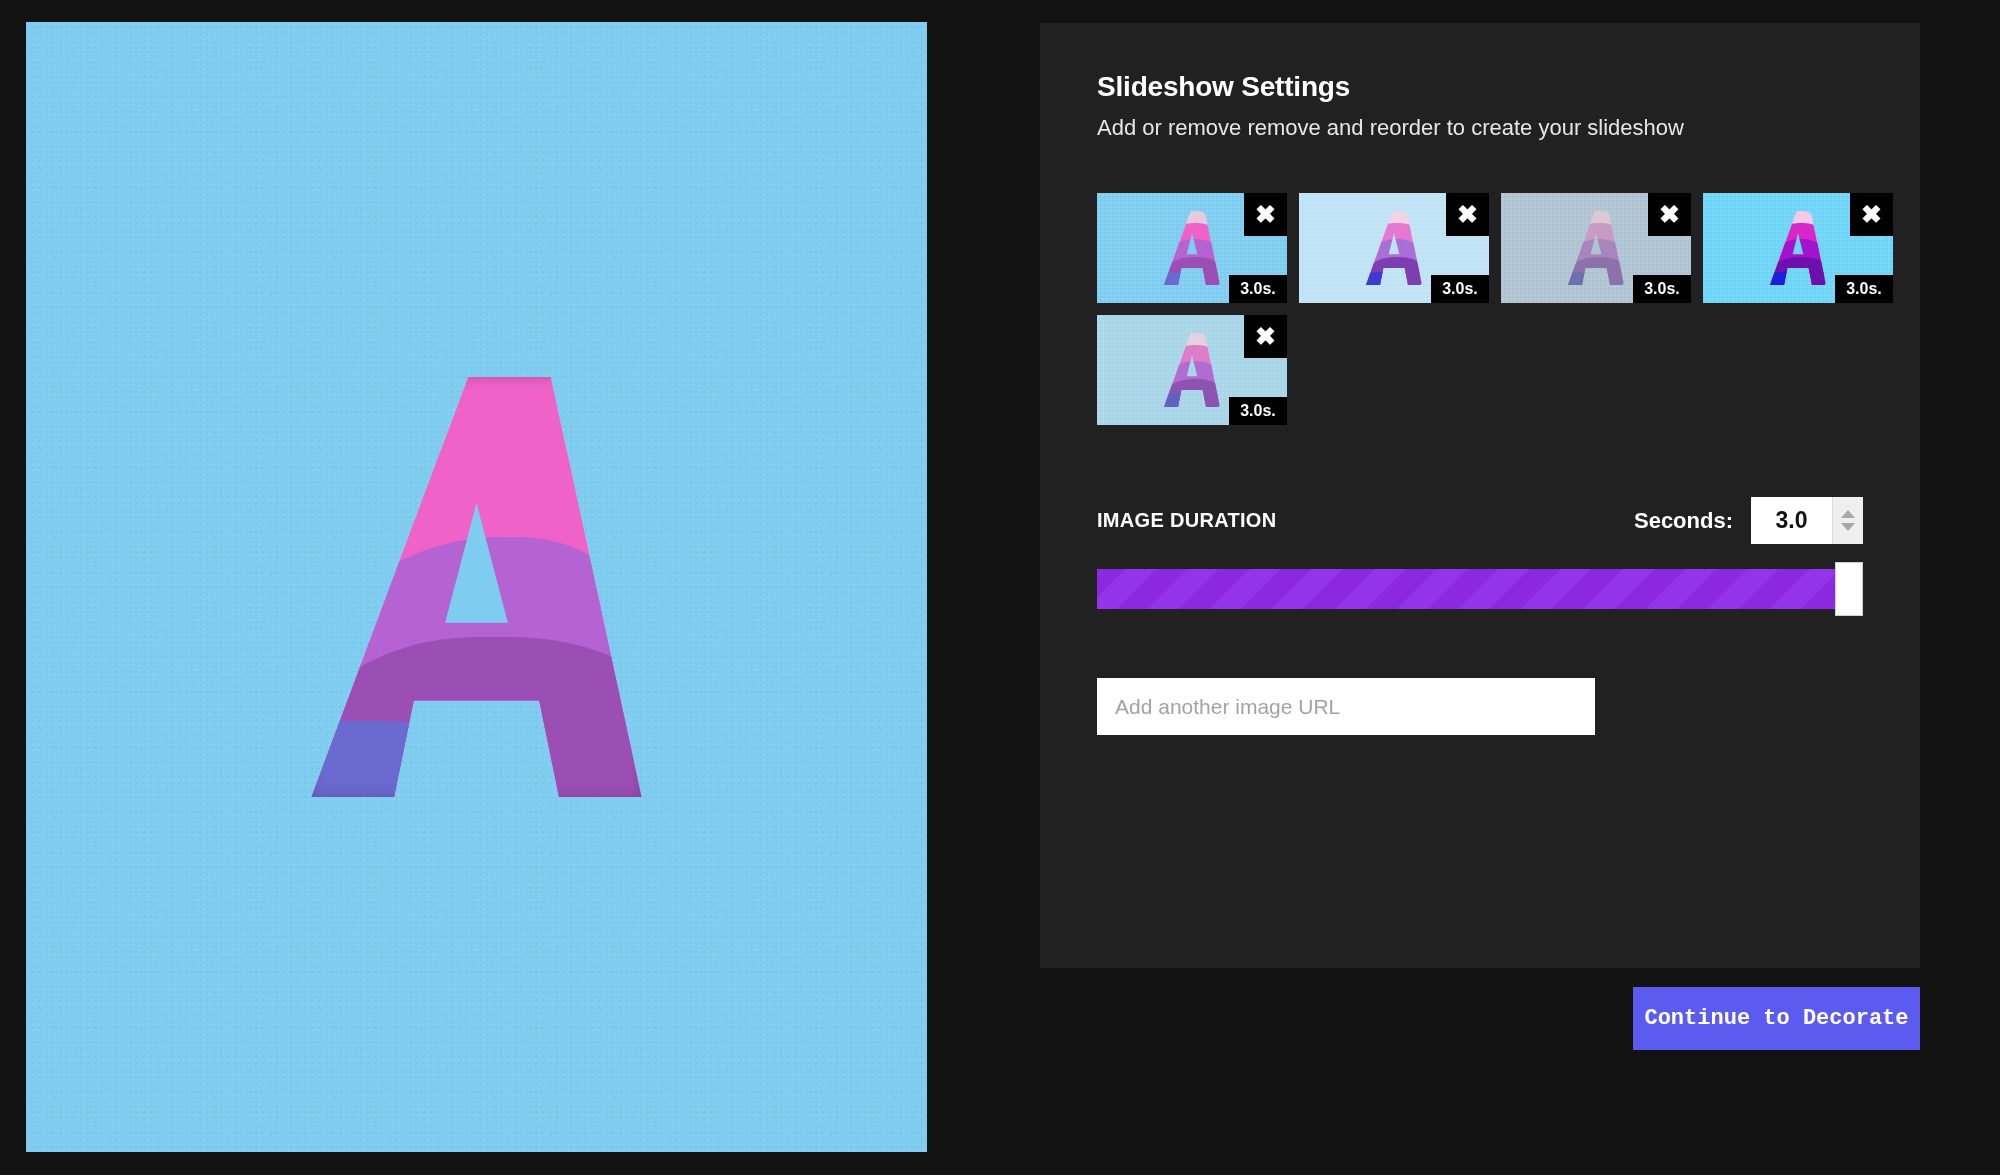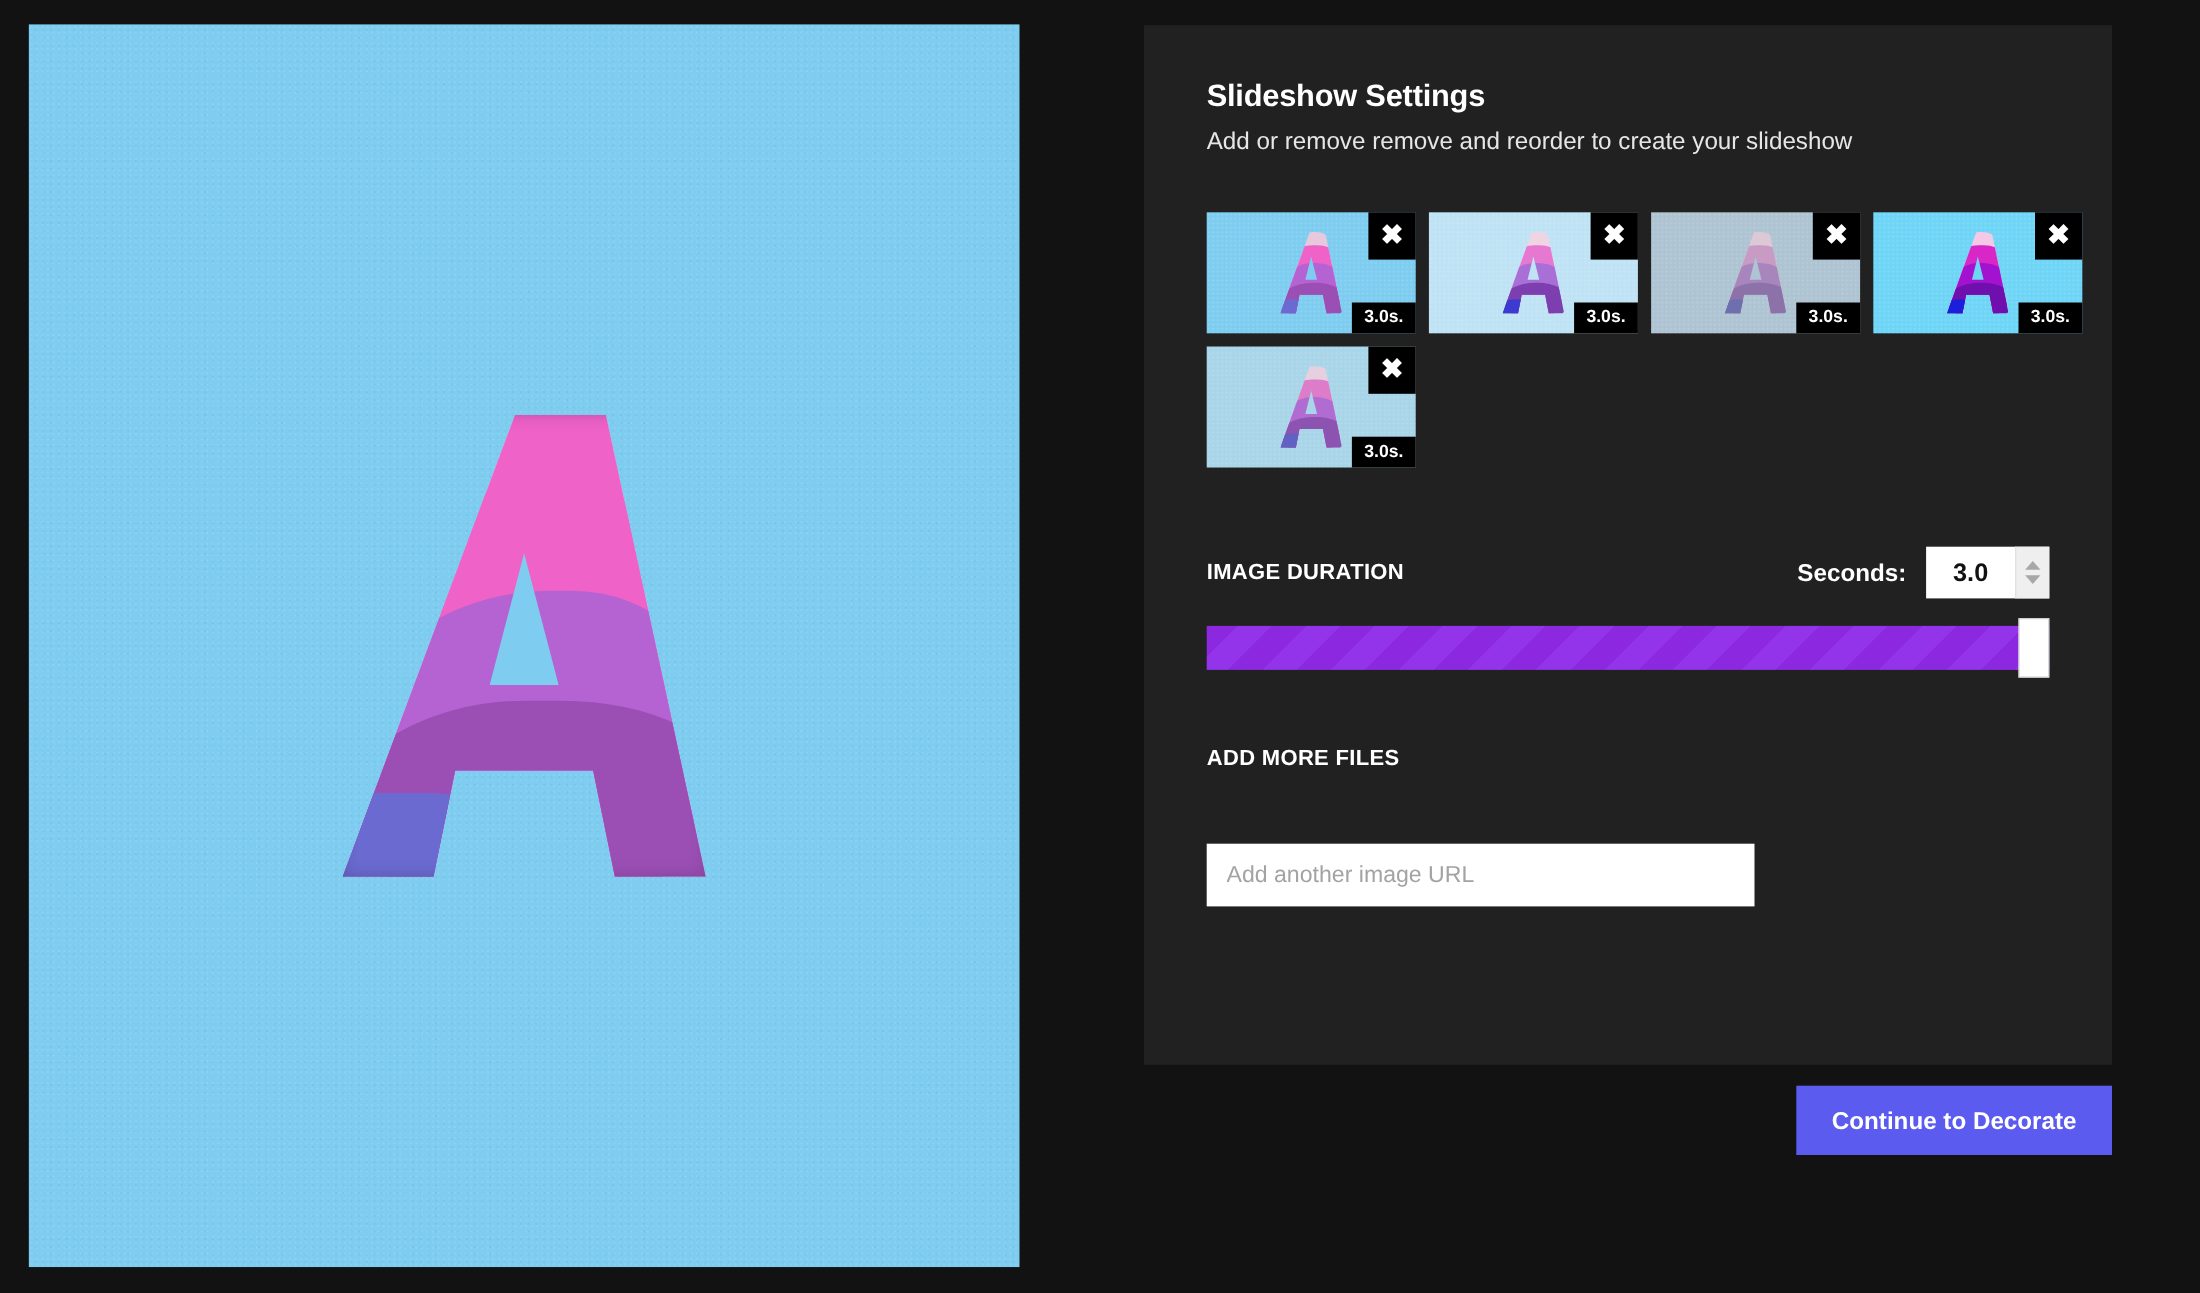--- a/index.html
+++ b/index.html
@@ -176,21 +176,21 @@
     width:230px;height:57px;background:#3d3d3d;color:#ffffff;
     border:none;font-size:22px;font-weight:bold;cursor:pointer;
     font-family:"Liberation Sans", sans-serif;
   }
 
   
   #continue-button{
     position:absolute;left:1633px;top:987px;width:287px;height:63px;
     background:#5b5bf0;color:#ffffff;border:none;
     font-size:22px;font-weight:bold;cursor:pointer;
-    font-family:Liberation Sans, sans-serif;
+    font-family:Liberation Mono, monospace;
   }
 </style>
 </head>
 <body>
 
 <div id="preview-pane">
   <div id="preview-canvas">
     <div class="grain"></div>
     <div class="letter-wrap">
       <div class="letter-layer L1"></div>
@@ -347,21 +347,20 @@
         </div>
       </div>
     </div>
   </div>
 
   <div id="duration-slider">
     <div id="slider-track"></div>
     <div id="slider-thumb"></div>
   </div>
 
-  <div class="section-label" id="addfiles-label">ADD MORE FILES</div>
 
   <div id="addfiles-row">
     <input id="url-input" type="text" placeholder="Add another image URL" style="">
   </div>
 
 </div>
 
 <button id="continue-button">Continue to Decorate</button>
 
 </body></html>

